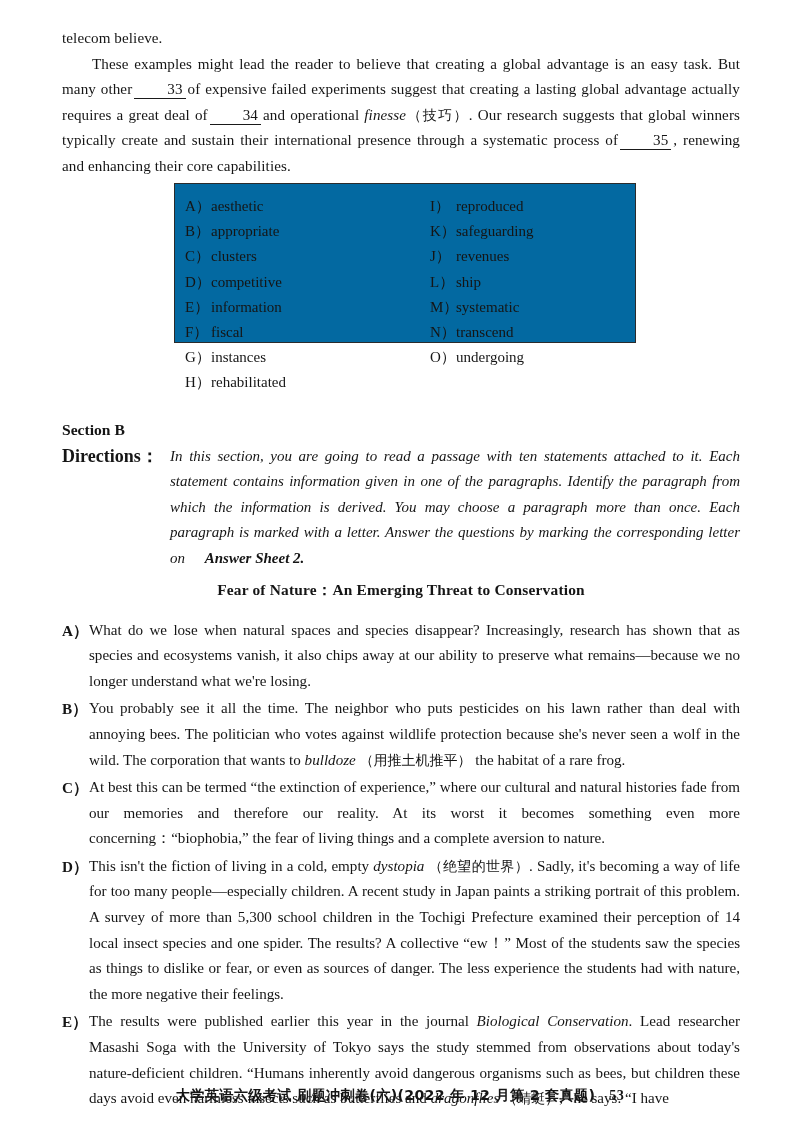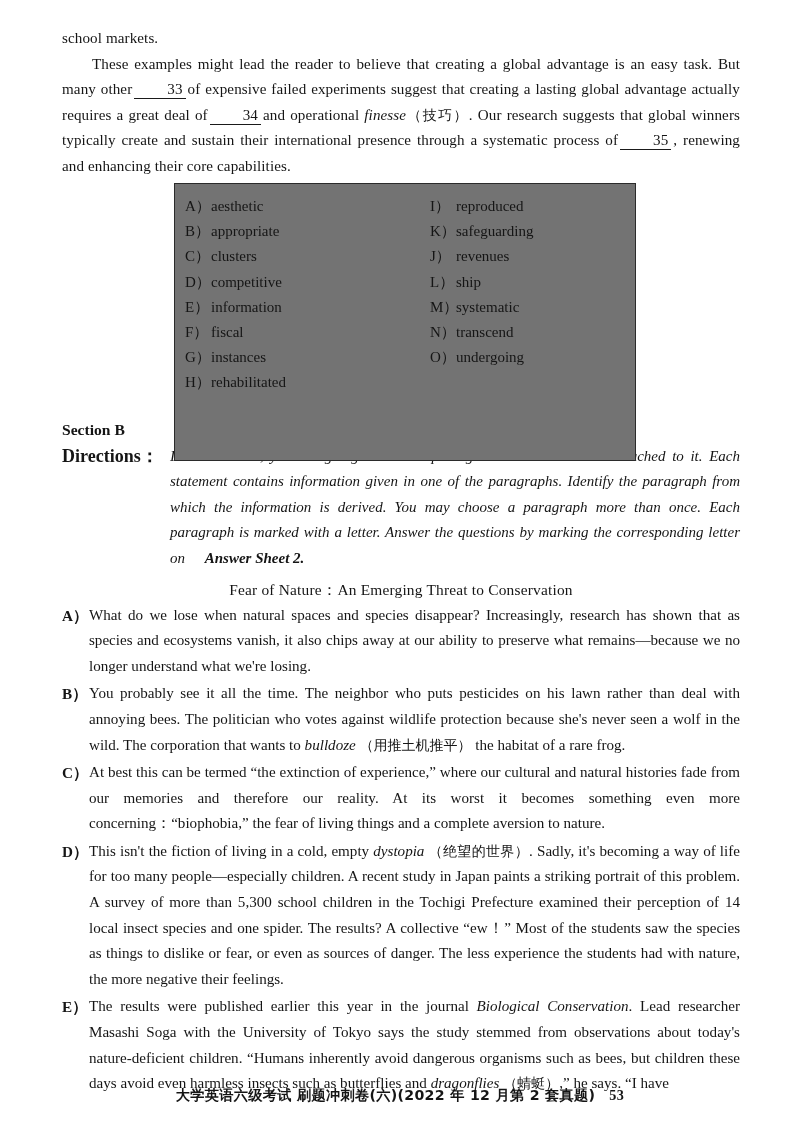--- a/index.html
+++ b/index.html
@@ -55,24 +55,24 @@
 
   .it { font-style: italic; }
   .cn { font-family: "DejaVu Sans", sans-serif; font-size: 14px; }
 
   
   .options-box {
     position: absolute;
     left: 174px;
     top: 183px;
     width: 462px;
-    height: 278px;
+    height: 160px;
     border: 1.3px solid #2b2b2b;
     box-sizing: border-box;
-    background: #737373;
+    background: #0369a1;
   }
   .options-inner {
     position: relative;
     width: 100%;
     height: 100%;
     padding: 10px 0 0 0;
     box-sizing: border-box;
   }
   .opt-col {
     position: absolute;
@@ -118,24 +118,24 @@
   .dir-body {
     margin-left: 108px;
     font-style: italic;
     text-align: justify;
     text-justify: inter-word;
   }
   .dir-body .b { font-weight: bold; font-style: italic; margin-left: 16px; }
 
   .passage-title {
     text-align: center;
-    font-weight: normal;
+    font-weight: bold;
     font-size: 15.4px;
     margin-top: 8px;
-    margin-bottom: 2px;
+    margin-bottom: 17px;
     letter-spacing: 0.2px;
   }
 
   
   .lp {
     position: relative;
     padding-left: 27px;
     font-size: 15.1px;
     line-height: 25.6px;
     text-align: justify;
@@ -168,21 +168,21 @@
     margin-top: 8px;
   }
 </style>
 </head>
 <body>
 
 <div class="page">
 
   <div class="content">
 
-    <p class="para">school markets.</p>
+    <p class="para">telecom believe.</p>
 
     <p class="para para-indent"><span>These examples might lead the reader to believe that creating a global advantage is an easy task. But many other</span><span class="blank w33">33</span><span>of expensive failed experiments suggest that creating a lasting global advantage actually requires a great deal of</span><span class="blank w34">34</span><span>and operational</span> <span class="it">finesse</span><span class="cn">（技巧）</span><span>. Our research suggests that global winners typically create and sustain their international presence through a systematic process of</span><span class="blank w35">35</span><span>, renewing and enhancing their core capabilities.</span></p>
 
     <div style="height:228px"></div>
 
     <div class="section-head">Section B</div>
 
     <div class="directions">
       <span class="dir-label">Directions：</span>
       <div class="dir-body"><span>In this section, you are going to read a passage with ten statements attached to it. Each statement contains information given in one of the paragraphs. Identify the paragraph from which the information is derived. You may choose a paragraph more than once. Each paragraph is marked with a letter. Answer the questions by marking the corresponding letter on </span><span class="b">Answer Sheet 2.</span></div>

